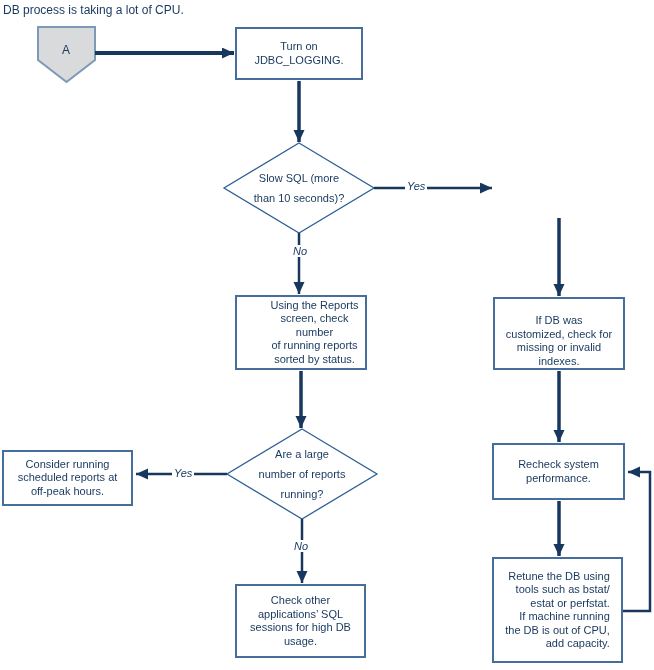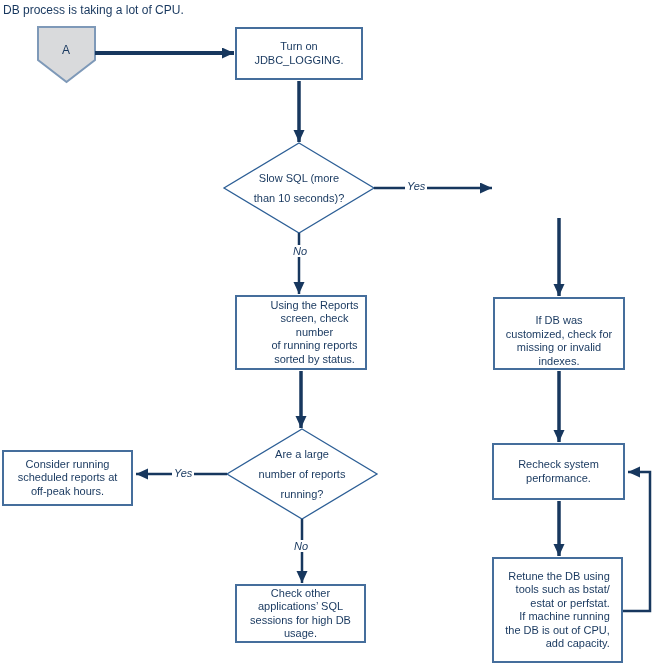--- a/index.html
+++ b/index.html
@@ -129,21 +129,21 @@
     <span>Consider running
 scheduled reports at
 off-peak hours.</span>
   </div>
 
   <div class="node" style="left:492px; top:443px; width:133px; height:57px;">
     <span>Recheck system
 performance.</span>
   </div>
 
-  <div class="node" style="left:235px; top:584px; width:131px; height:59px;">
+  <div class="node" style="left:235px; top:584px; width:131px; height:74px;">
     <span>Check other
 applications’ SQL
 sessions for high DB
 usage.</span>
   </div>
 
   <div class="node" style="left:492px; top:557px; width:131px; height:106px;text-align:right;">
     <span>Retune the DB using
 tools such as bstat/
 estat or perfstat.

